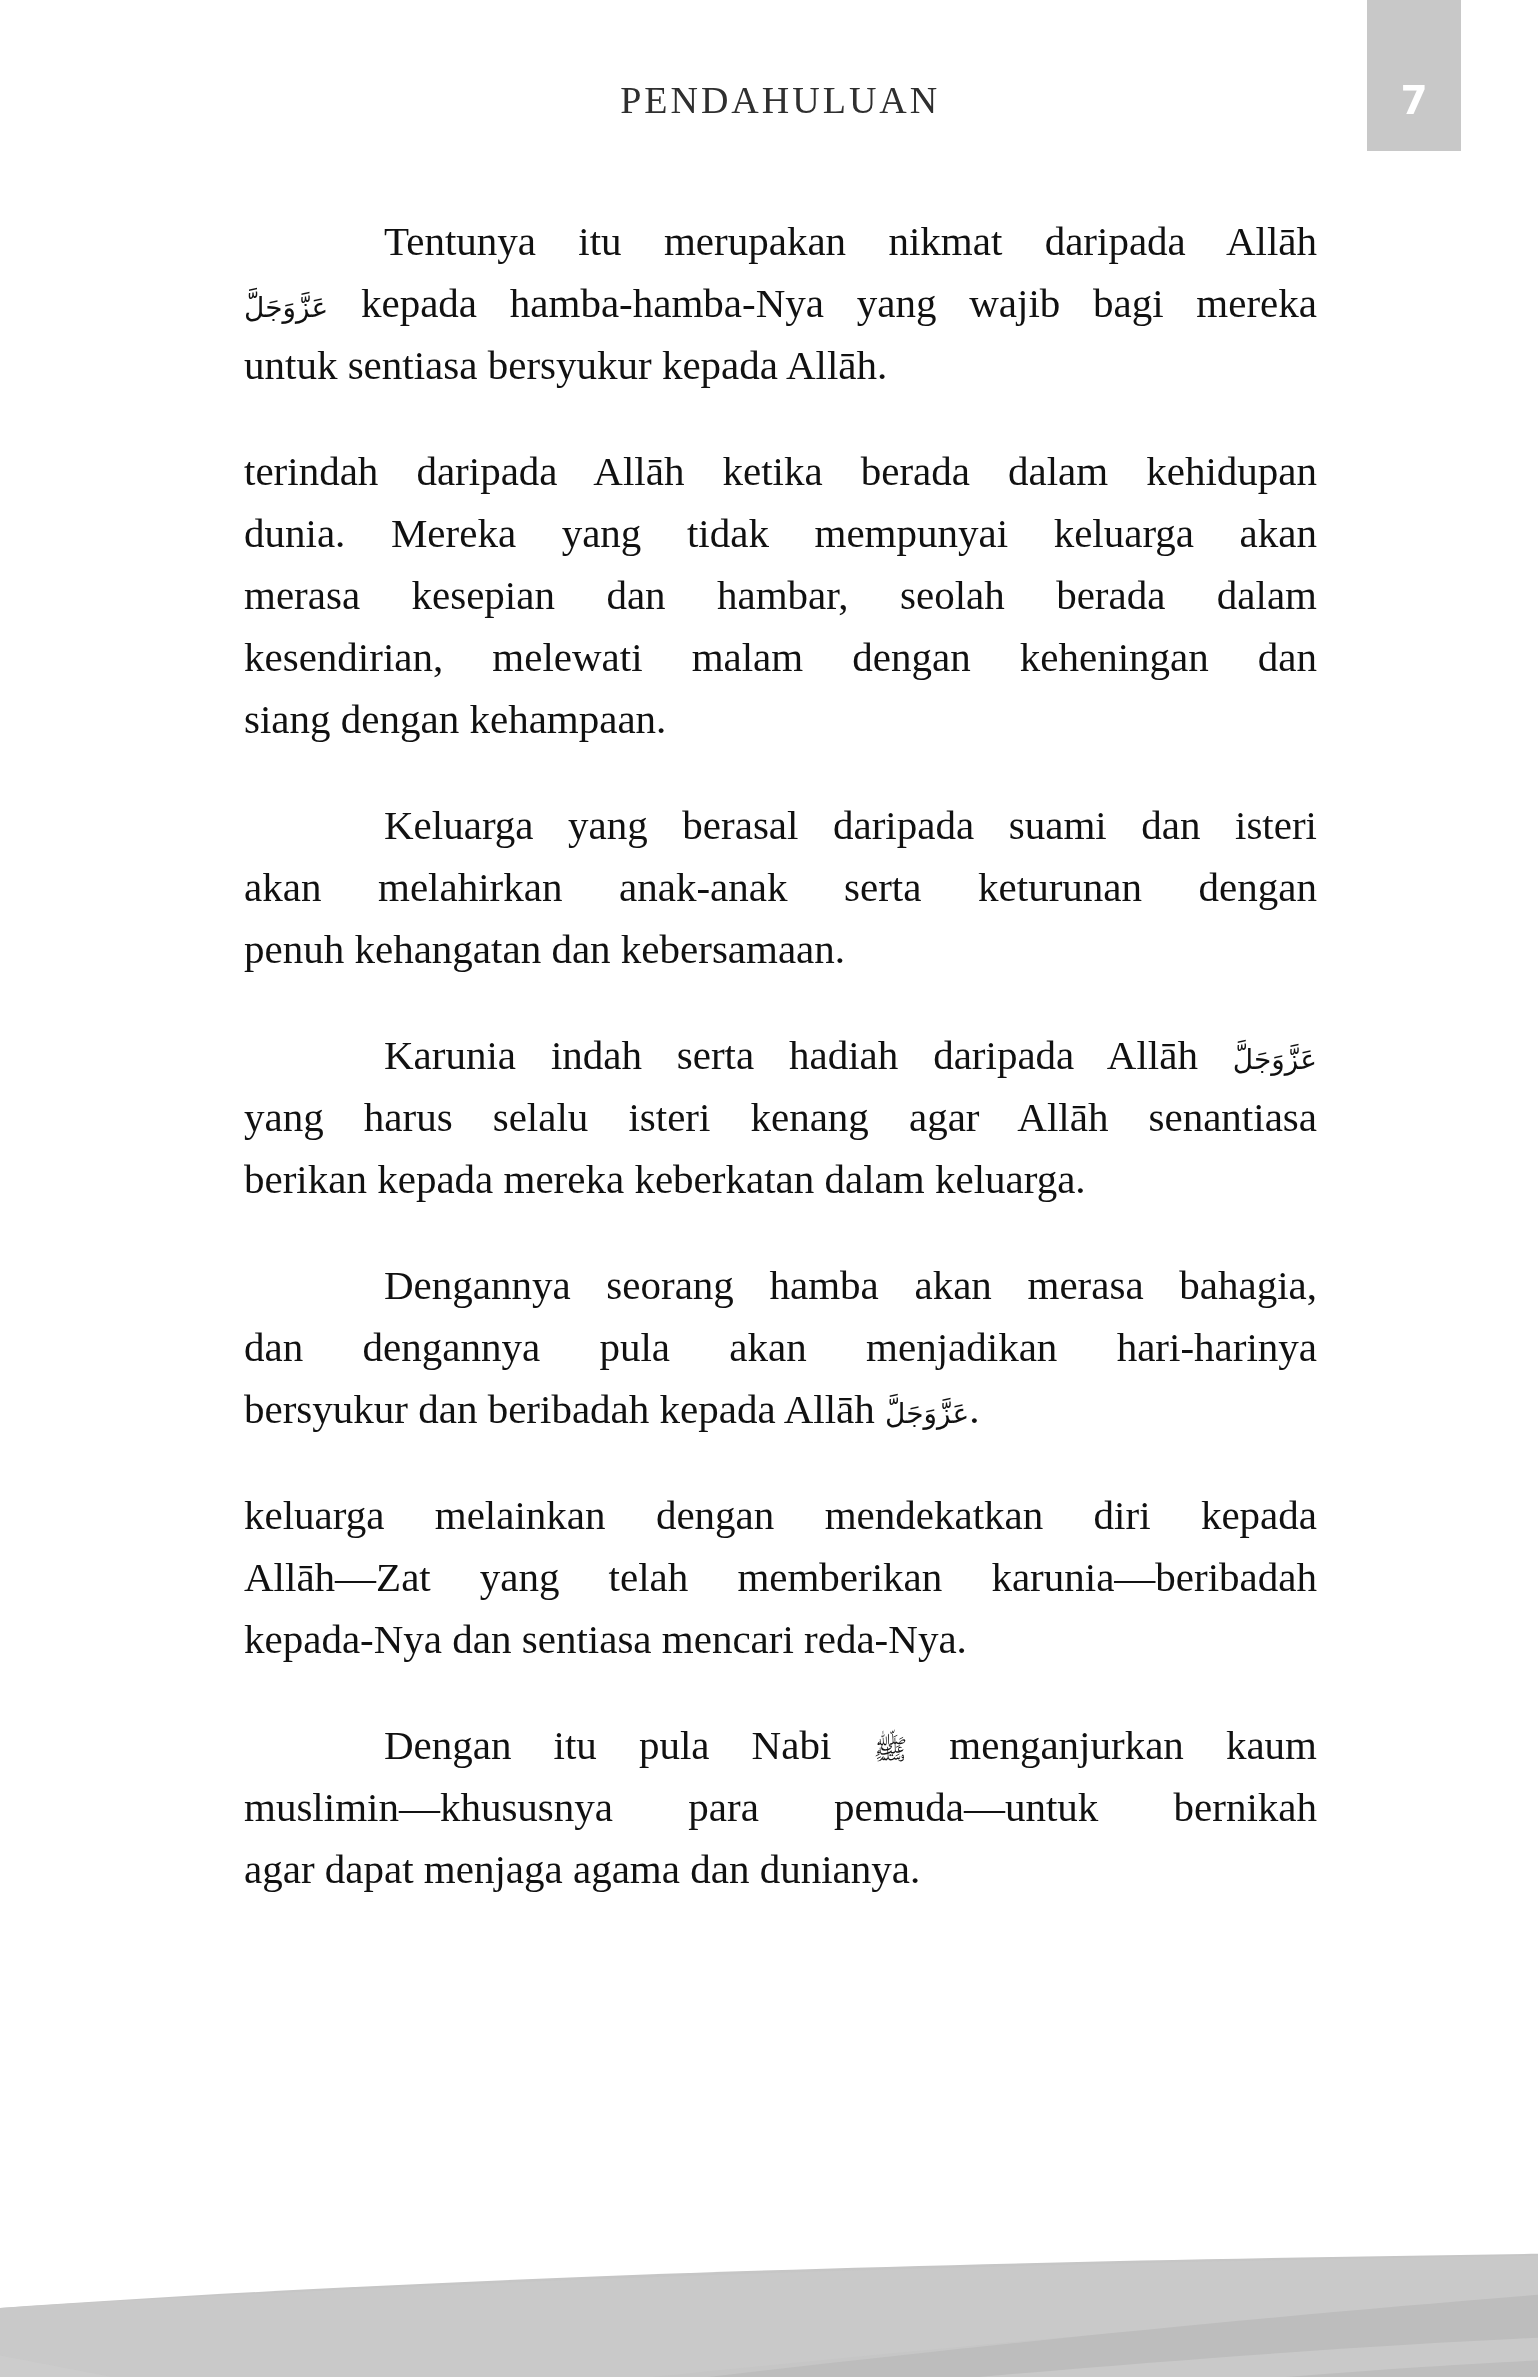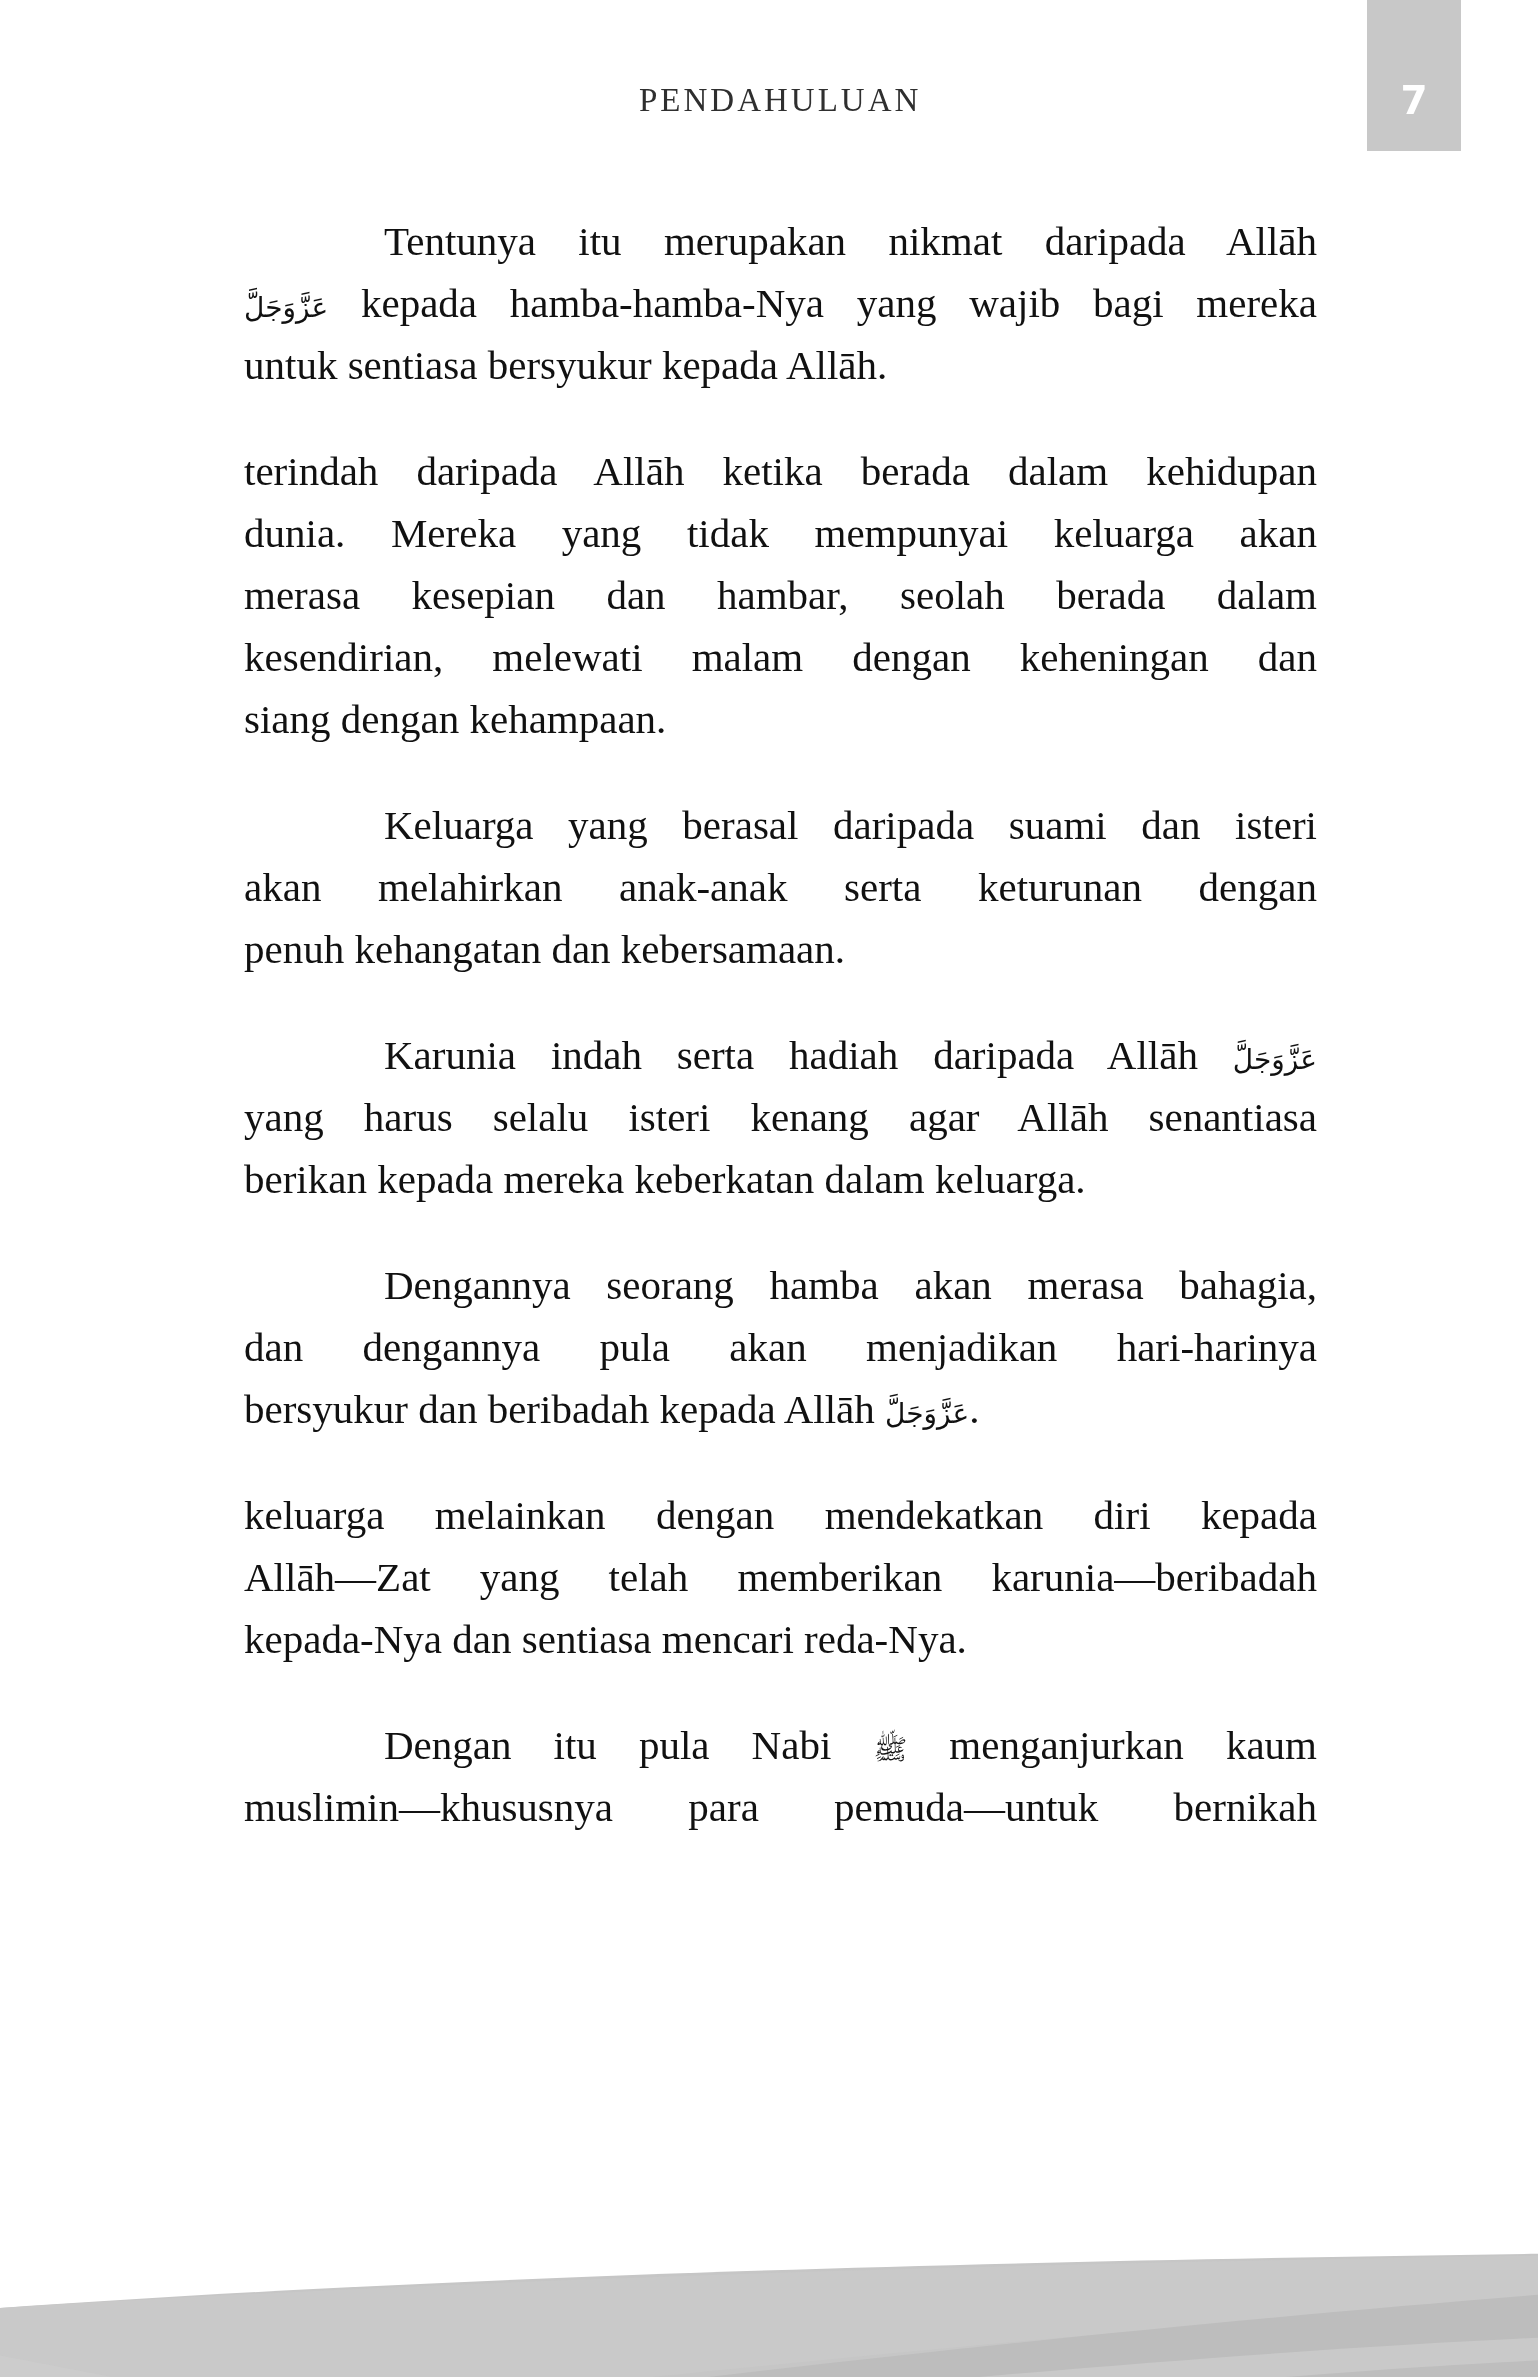--- a/index.html
+++ b/index.html
@@ -14,21 +14,21 @@
       overflow: hidden;
     }
     .running-header {
       position: absolute;
       left: 0;
       width: 1538px;
       top: 80px;
       height: 41px;
       text-align: center;
       font-family: "Liberation Serif", serif;
-      font-size: 33px;
+      font-size: 38px;
       letter-spacing: 3px;
       color: #2f2f2f;
       line-height: 41px;
     }
     .running-header span {
       position: relative;
       left: 11.2px;
     }
     .page-tab {
       position: absolute;
@@ -139,20 +139,21 @@
 
   <p class="para">
     <span class="line"><span>keluarga melainkan dengan mendekatkan diri kepada</span></span>
     <span class="line"><span>Allāh—Zat yang telah memberikan karunia—beribadah</span></span>
     <span class="line last"><span>kepada-Nya dan sentiasa mencari reda-Nya.</span></span>
   </p>
 
   <p class="para">
     <span class="line indent"><span>Dengan itu pula Nabi</span> <span class="arabic">ﷺ</span> <span>menganjurkan kaum</span></span>
     <span class="line"><span>muslimin—khususnya para pemuda—untuk bernikah</span></span>
+    <span class="line last"><span>agar dapat menjaga agama dan dunianya.</span></span>
   </p>
 </div>
 
 <svg class="bottom-band" viewBox="0 0 1650 150" preserveAspectRatio="none">
   <path d="M0,76 C400,48 900,28 1650,18 L1650,150 L0,150 Z" fill="#c6c6c6"></path>
   <path d="M0,76 C500,46 1000,30 1650,20 L1650,70 C1300,90 1000,120 700,150 L0,150 Z" fill="#c9c9c9"></path>
   <path d="M760,150 C1100,110 1400,82 1650,62 L1650,150 Z" fill="#bdbdbd"></path>
   <path d="M1050,150 C1300,128 1500,115 1650,108 L1650,150 Z" fill="#c9c9c9"></path>
   <path d="M1380,150 C1500,140 1580,136 1650,132 L1650,150 Z" fill="#bebebe"></path>
   <path d="M0,127 L120,150 L0,150 Z" fill="#cccccc"></path>

